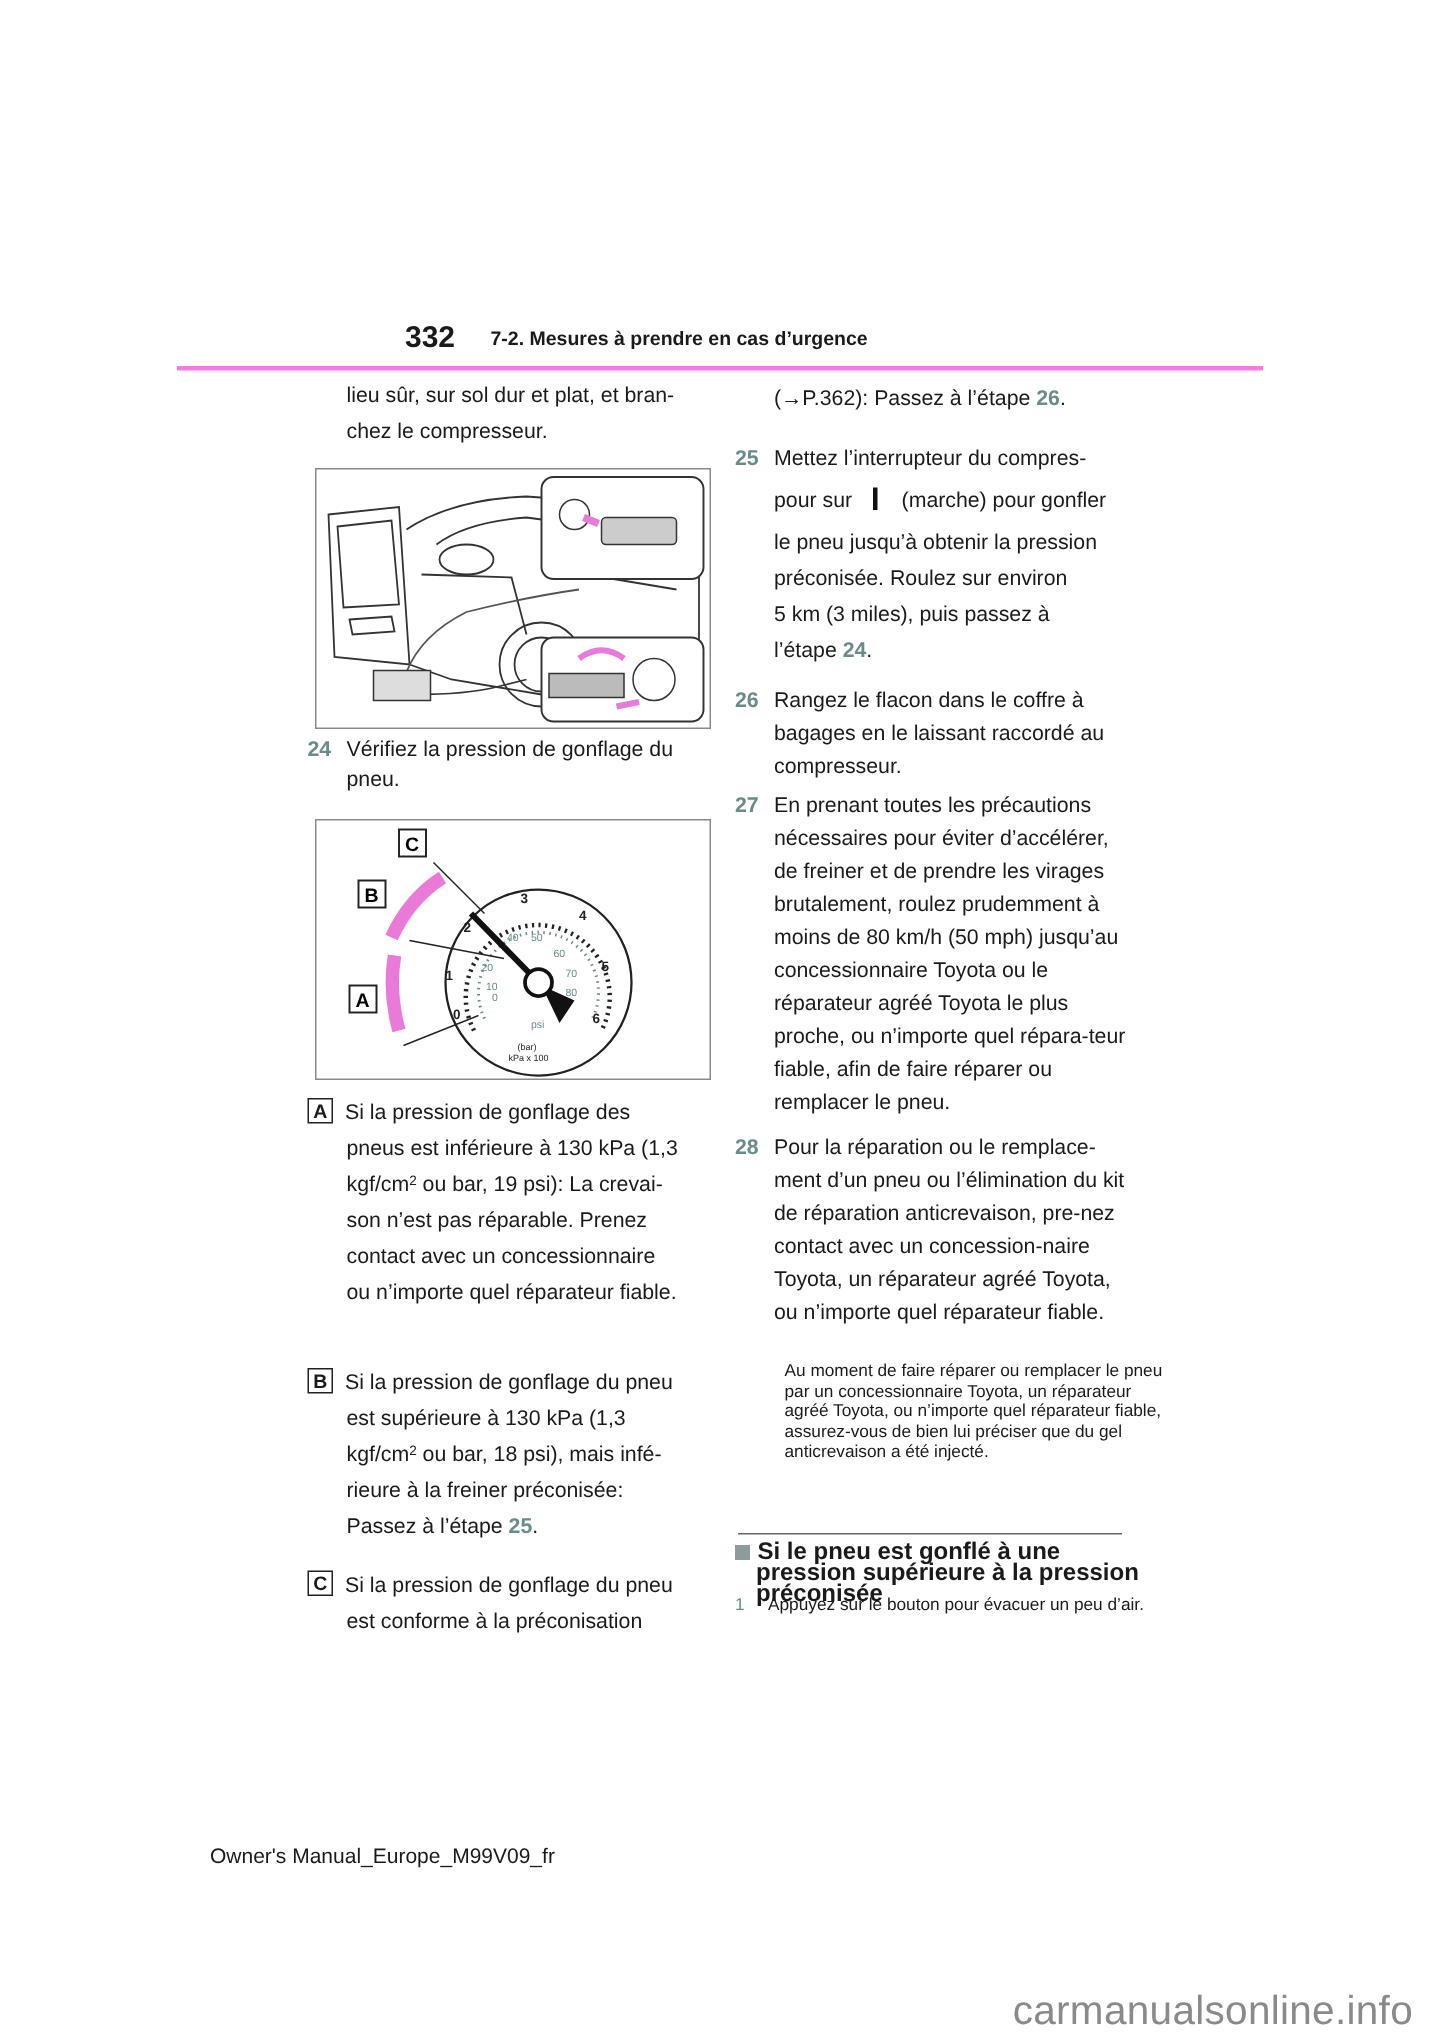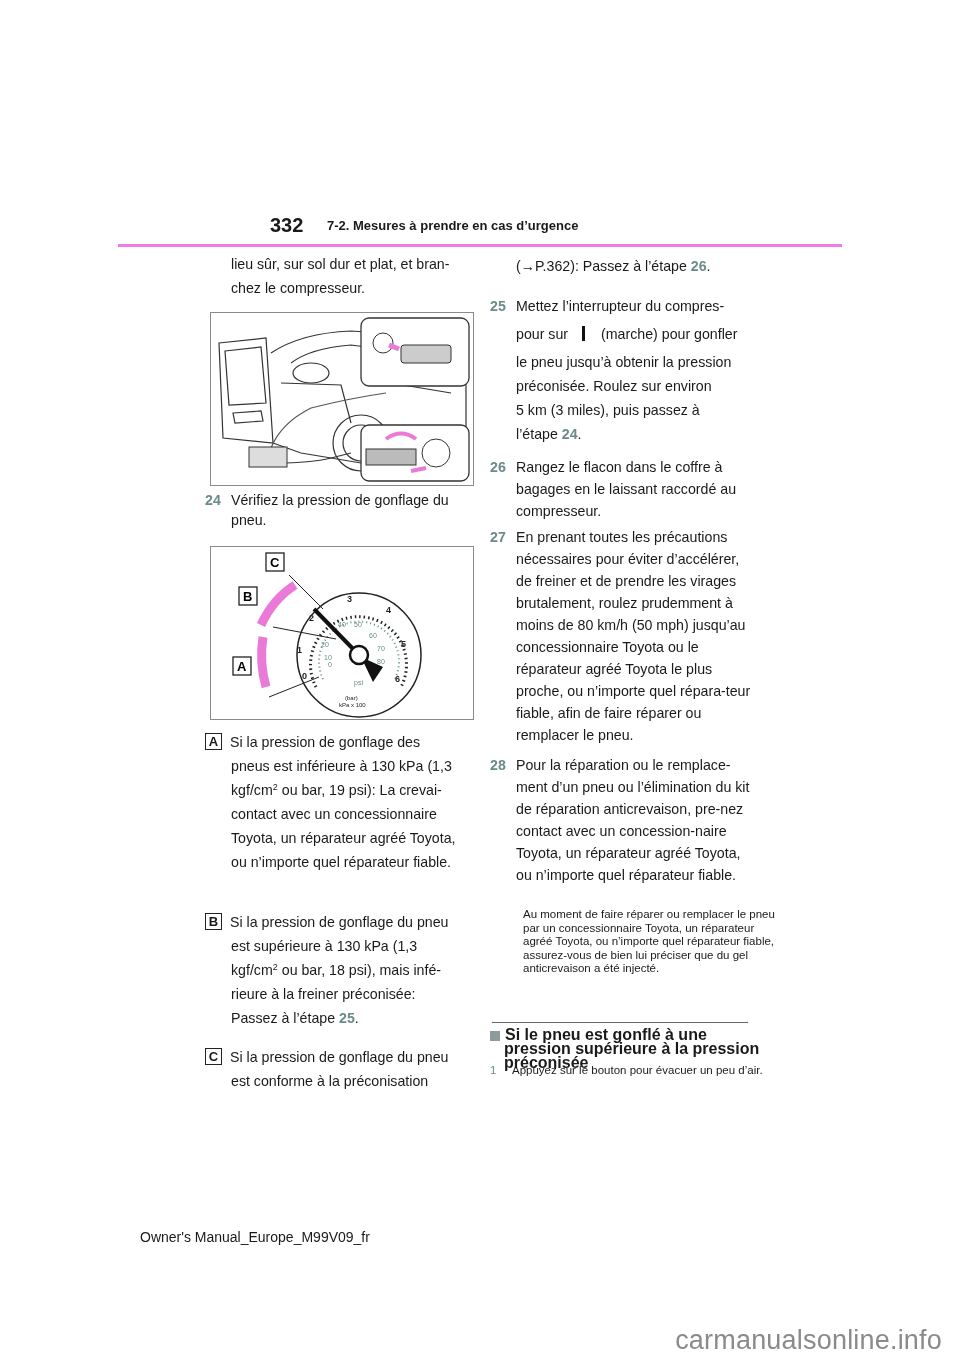--- a/index.html
+++ b/index.html
@@ -127,22 +127,22 @@
       <text x="32" y="54" font-size="13" font-weight="bold" font-family="Liberation Sans, sans-serif">B</text>
       <rect x="22" y="110" width="18" height="18" fill="#fff" stroke="#222" stroke-width="1.3"></rect>
       <text x="26" y="124" font-size="13" font-weight="bold" font-family="Liberation Sans, sans-serif">A</text>
     </svg>
   </div>
 
   <div class="para indent lh-loose" style="top:730px;">
     <div><span class="letter-box">A</span><span>Si la pression de gonflage des</span></div>
     <div>pneus est inférieure à 130 kPa (1,3</div>
     <div><span>kgf/cm</span><sup>2</sup><span> ou bar, 19 psi): La crevai-</span></div>
+    <div>son n’est pas réparable. Prenez</div>
     <div>contact avec un concessionnaire</div>
-    <div>Toyota, un réparateur agréé Toyota,</div>
     <div>ou n’importe quel réparateur fiable.</div>
   </div>
 
   <div class="para indent lh-loose" style="top:910px;">
     <div><span class="letter-box">B</span><span>Si la pression de gonflage du pneu</span></div>
     <div>est supérieure à 130 kPa (1,3</div>
     <div><span>kgf/cm</span><sup>2</sup><span> ou bar, 18 psi), mais infé-</span></div>
     <div>rieure à la freiner préconisée:</div>
     <div><span>Passez à l’étape </span><span class="stepref">25</span><span>.</span></div>
   </div>

